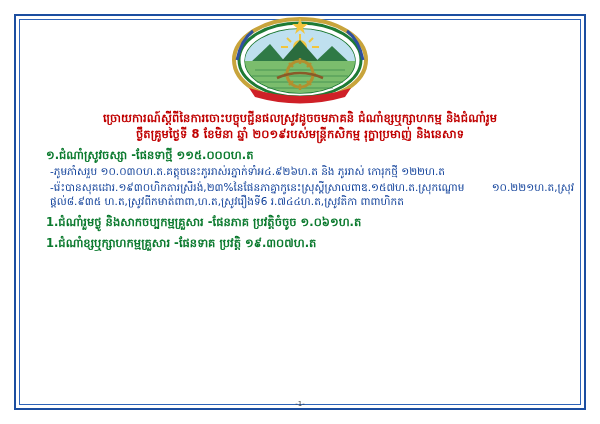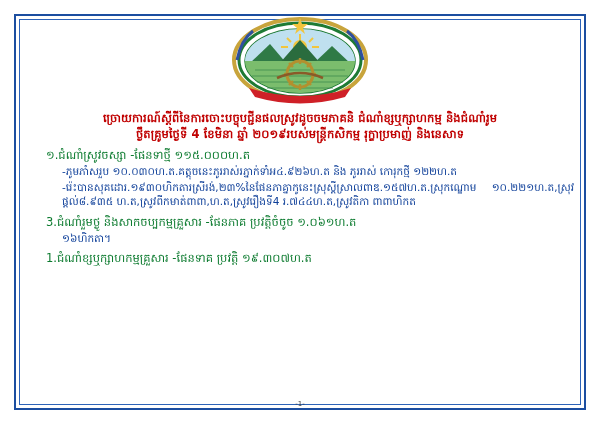--- a/index.html
+++ b/index.html
@@ -72,36 +72,36 @@
     letter-spacing: 0.1px;
   }
   .title .line { display: block; }
 
   
   .section {
     margin-top: 6px;
   }
   .sec-head {
     color: #0b7a2e;
-    font-weight: normal;
+    font-weight: bold;
     font-size: 11.5px;
     line-height: 15px;
     padding-left: 26px;
     text-align: left;
   }
   .sec-body {
     color: #0e3f99;
     font-size: 10.5px;
     line-height: 14.5px;
     padding-left: 30px;
     padding-right: 6px;
     text-align: justify;
   }
   .sec-body p {
-    margin: 1px 0 0 12px;
+    margin: 1px 0 0 0;
     text-indent: 0;
   }
   .footer-num {
     position: absolute;
     bottom: 0px;
     left: 0;
     right: 0;
     text-align: center;
     color: #333333;
     font-size: 7px;
@@ -169,35 +169,34 @@
           <polygon points="75,2 77,8 83,8 78,12 80,18 75,14 70,18 72,12 67,8 73,8" fill="#f2c53d"></polygon>
 
           <path d="M12 44 q4 -20 16 -29" fill="none" stroke="#2e4f9e" stroke-width="3"></path>
           <path d="M138 44 q-4 -20 -16 -29" fill="none" stroke="#2e4f9e" stroke-width="3"></path>
         </svg>
       </div>
     </div>
 
     <div class="title">
       <span class="line">ច្រោយការណ៍ស្តីពីនៃការចោះបច្ចុបជ្ជីនផលស្រូវដូចចមភាគនិ ជំណាំខ្សឬក្សាហកម្ម និងជំណាំរូម</span>
-      <span class="line">ថ្ងឹតគ្រូមថ្ងៃទី 4 ខែមិនា ឆ្នាំ ២០១៩របស់មន្ត្រីកសិកម្ម រុក្ខាប្រមាញ់ និងនេសាទ</span>
+      <span class="line">ថ្ងឹតគ្រូមថ្ងៃទី 8 ខែមិនា ឆ្នាំ ២០១៩របស់មន្ត្រីកសិកម្ម រុក្ខាប្រមាញ់ និងនេសាទ</span>
     </div>
 
     <div class="section">
       <div class="sec-head">១.ជំណាំស្រូវចស្សា -ផែនទាថ្មី ១១៥.០០០ហ.ត</div>
       <div class="sec-body">
         <p>-ភូមភាំសរួប ១០.០៣០ហ.ត.គត្តុចនេះភូររាស់រភ្នាក់ទាំអ៤.៩២៦ហ.ត និង ភូររាស់ កោរុកថ្មី  ១២២ហ.ត</p>
-        <p>-រ៉េះបានសុគដោរ.១៩៣០ហិកតារស្រីរង់,២៣%នៃផែនភាគ្នាកូនេះស្រុស្តីស្រាលពាឌ.១៥៧ហ.ត.ស្រុកណ្ឌោម ១០.២២១ហ.ត,ស្រុវផ្ដល់៨.៩៣៥ ហ.ត,ស្រូវពីកមាត់ពាពា,ហ.ត,ស្រូវរឿងទី4 រ.៧៤៤ហ.ត,ស្រូវតិកា ពាពាហិកត</p>
+        <p>-រ៉េះបានសុគដោរ.១៩៣០ហិកតារស្រីរង់,២៣%នៃផែនភាគ្នាកូនេះស្រុស្តីស្រាលពាឌ.១៥៧ហ.ត.ស្រុកណ្ឌោម ១០.២២១ហ.ត,ស្រុវផ្ដល់៨.៩៣៥ ហ.ត,ស្រូវពីកមាត់ពាពា,ហ.ត,ស្រូវរឿងទី6 រ.៧៤៤ហ.ត,ស្រូវតិកា ពាពាហិកត</p>
       </div>
     </div>
 
     <div class="section">
-      <div class="sec-head">3.ជំណាំរួមថ្ងូ និងសាកចប្បកម្មគ្រួសារ -ផែនភាគ ប្រវត្តិចំចូច ១.០៦១ហ.ត</div>
+      <div class="sec-head">1.ជំណាំរួមថ្ងូ និងសាកចប្បកម្មគ្រួសារ -ផែនភាគ ប្រវត្តិចំចូច ១.០៦១ហ.ត</div>
       <div class="sec-body">
-        <p>១៦ហិកតា។</p>
       </div>
     </div>
 
     <div class="section">
       <div class="sec-head">1.ជំណាំខ្សឬក្សាហកម្មគ្រួសារ -ផែនទាគ ប្រវត្តិ ១៩.៣០៧ហ.ត</div>
     </div>
 
     <div class="footer-num">-1-</div>
   </div>
 </div>

